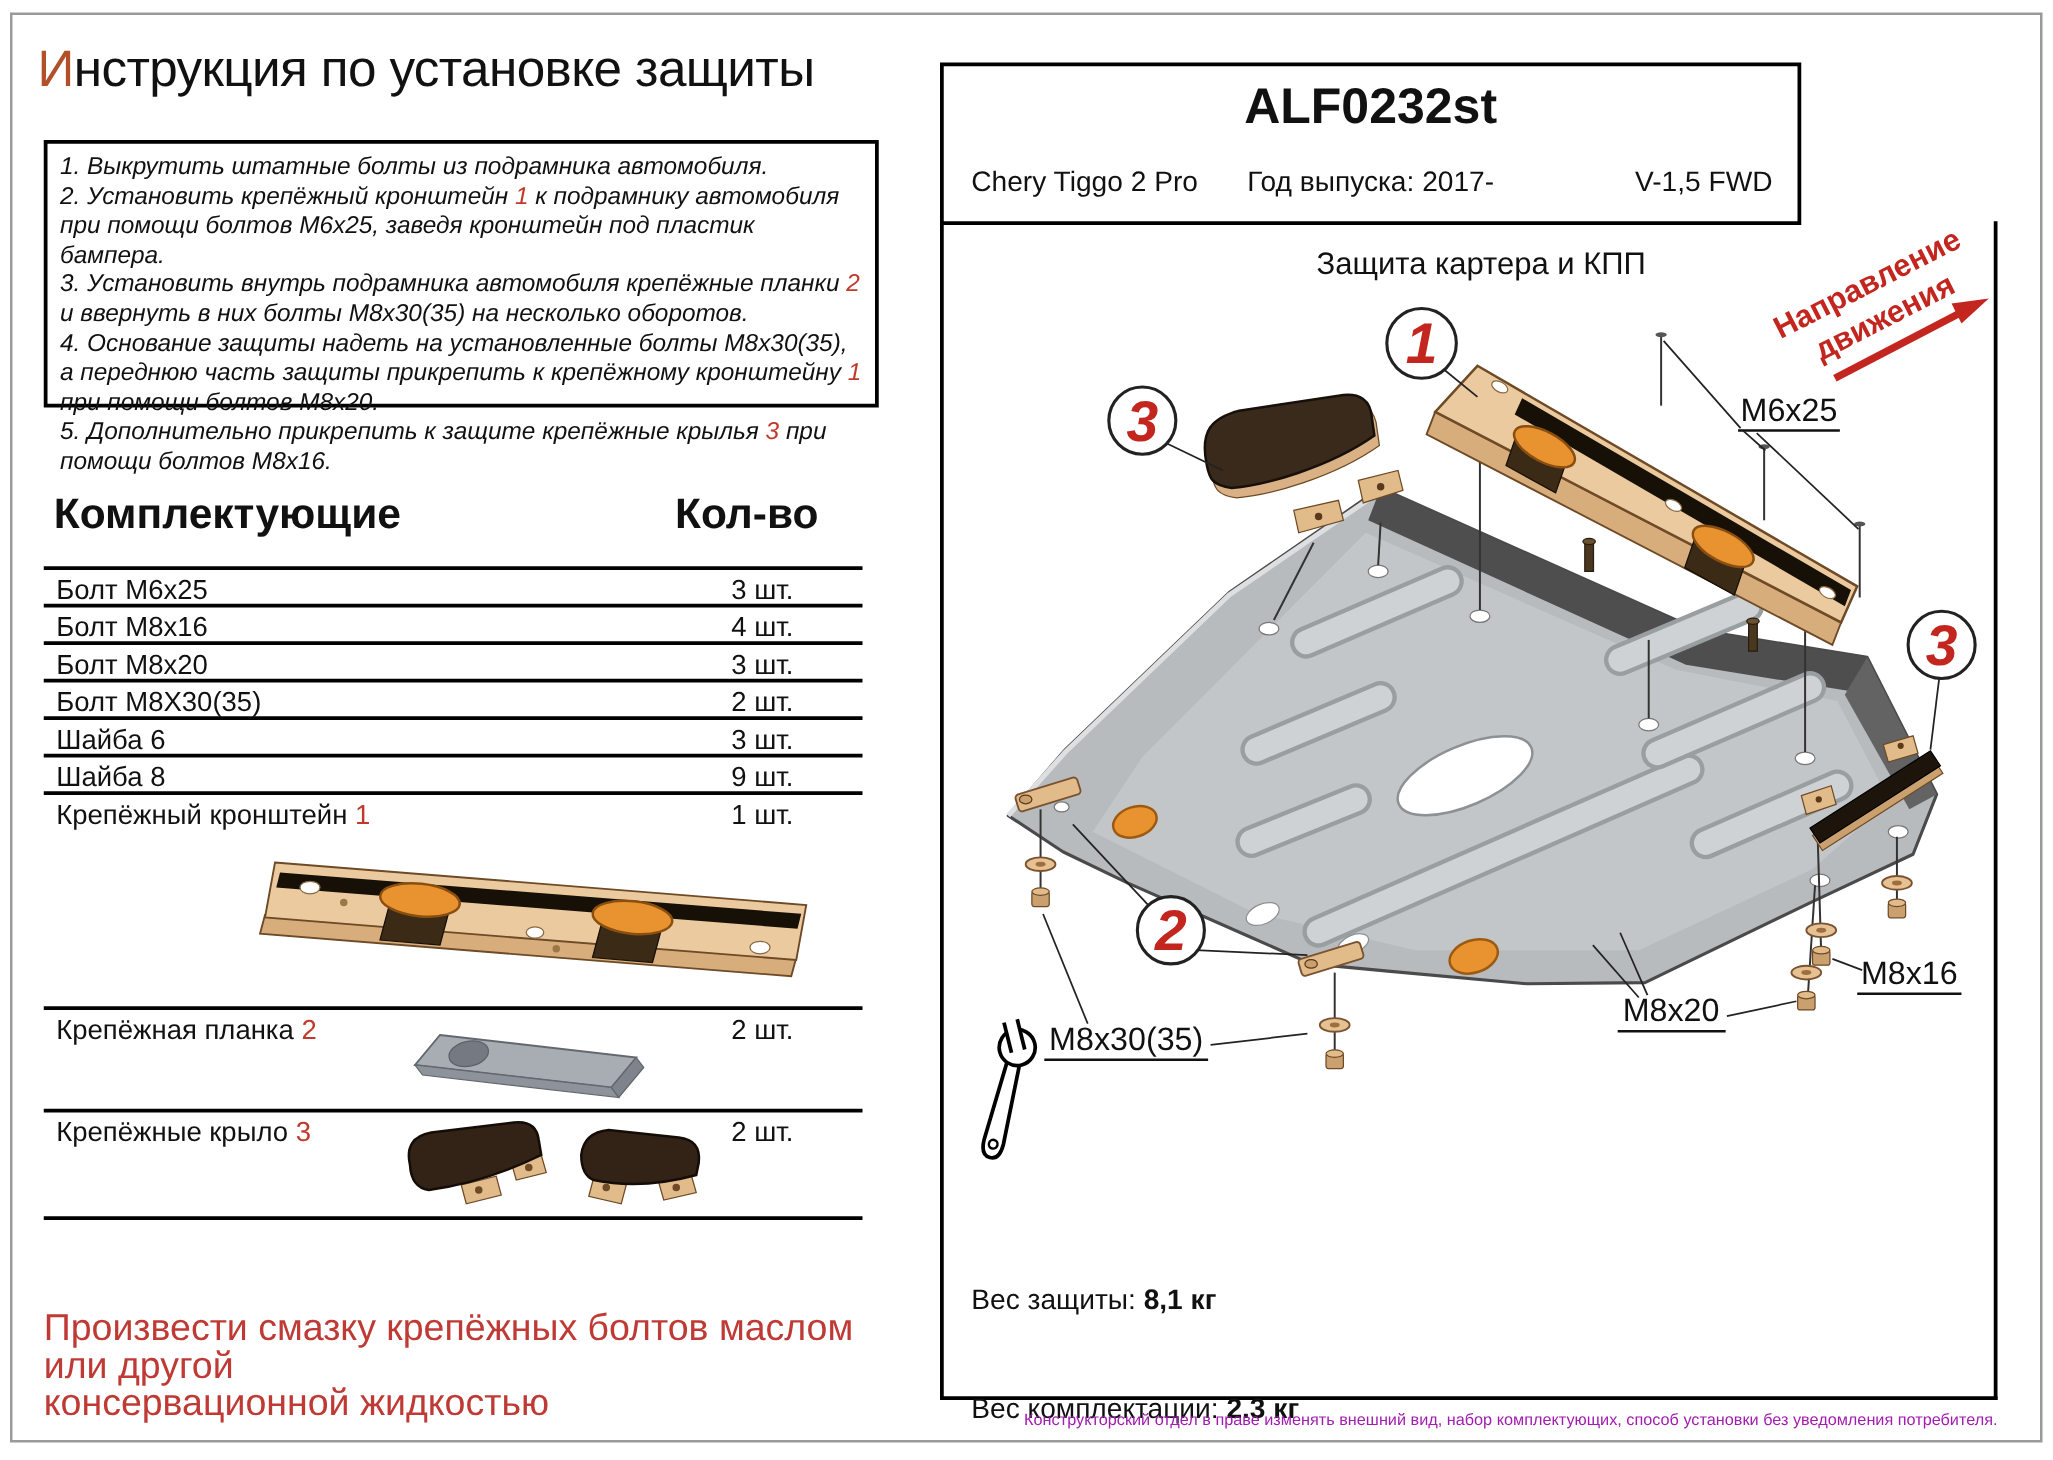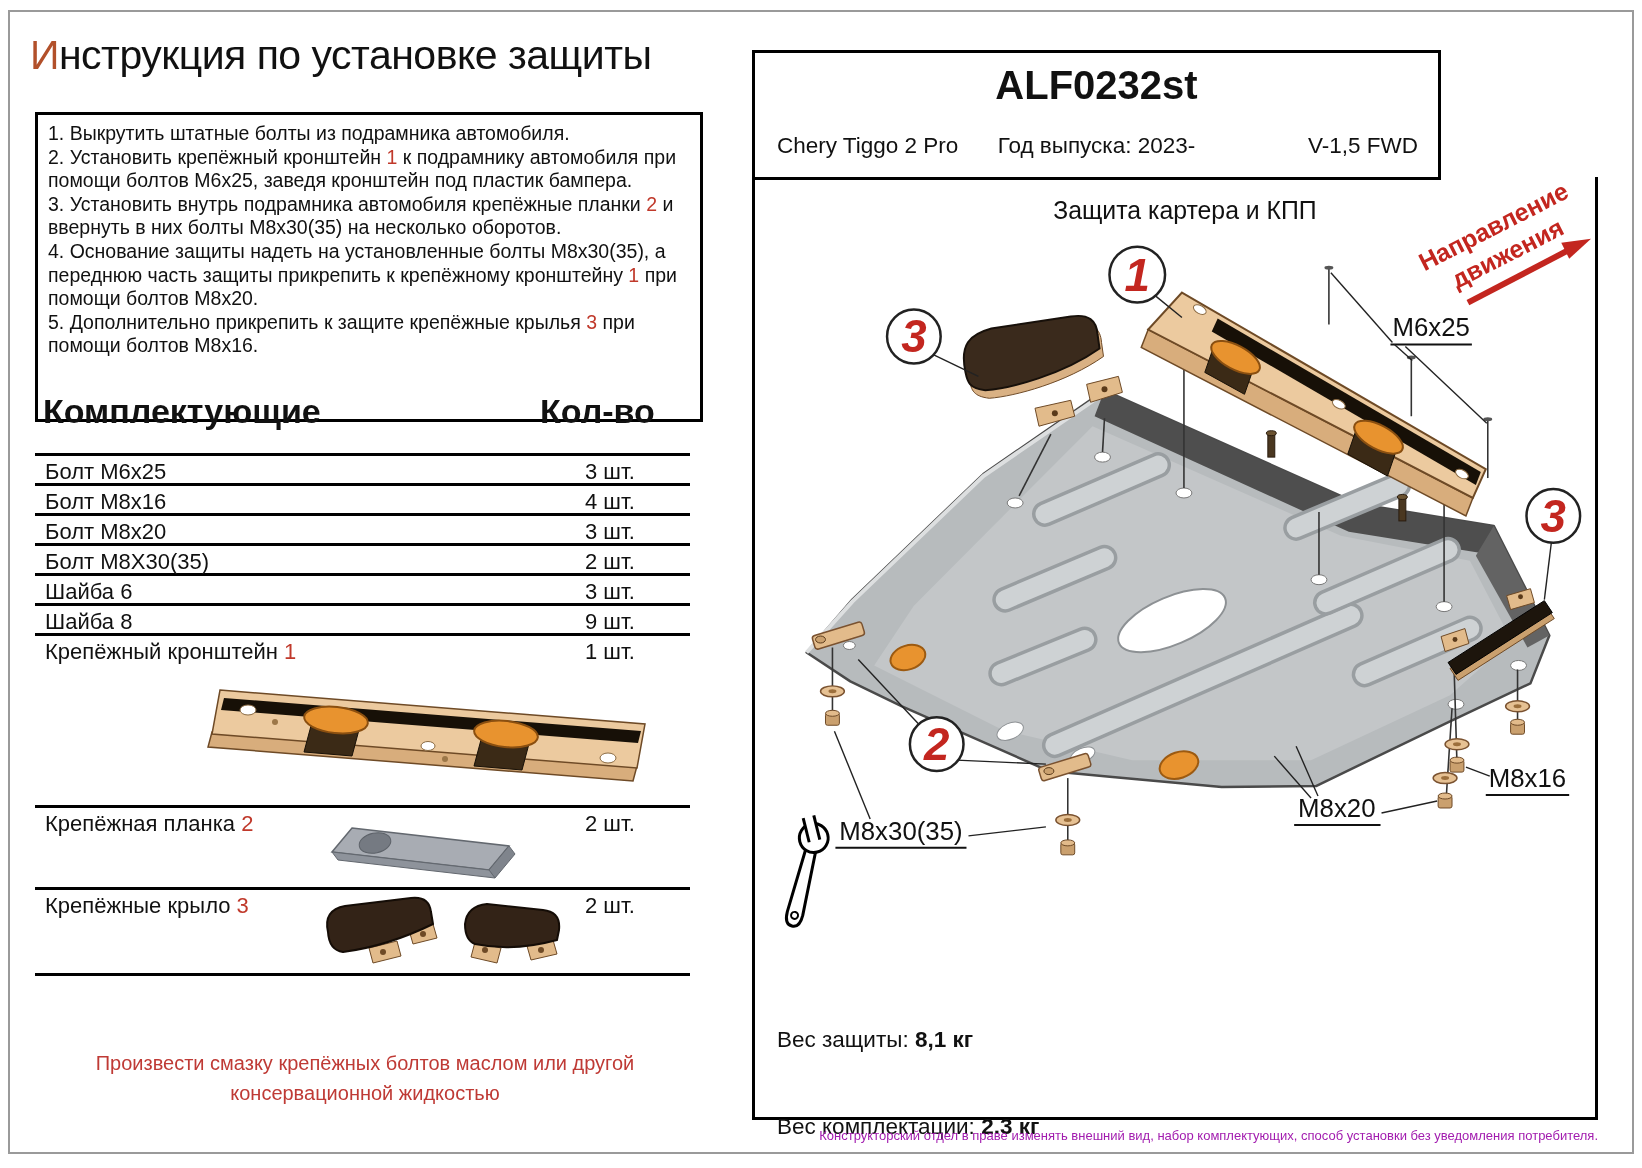--- a/index.html
+++ b/index.html
@@ -7,36 +7,36 @@
     width:1642px;height:1168px;position:relative;background:#fff;
     font-family:"Liberation Sans","DejaVu Sans",sans-serif;color:#111;
     overflow:hidden;
   }
   .page-border{position:absolute;left:8px;top:10px;right:8px;bottom:14px;border:2px solid #9a9a9a;}
 
   
   .doc-title{position:absolute;left:30px;top:32px;font-size:41px;letter-spacing:-0.5px;white-space:nowrap;}
   .doc-title .t-initial{color:#b2502a;}
   .instr-box{
-    position:absolute;left:35px;top:112px;width:668px;height:310px;box-sizing:border-box;
-    border:3px solid #000;padding:7px 10px;font-size:19.5px;line-height:23.6px;
+    position:absolute;left:35px;top:112px;width:668px;height:214px;box-sizing:border-box;
+    border:3px solid #000;padding:7px 10px;font-size:19.5px;line-height:23.6px;font-style:italic;
   }
   .rednum{color:#c0392b;}
   .comp-header{position:absolute;left:35px;top:392px;width:655px;height:46px;}
   .comp-header .ch-name{position:absolute;left:8px;top:0;font-size:34px;font-weight:bold;}
   .comp-header .ch-qty{position:absolute;left:505px;top:0;font-size:34px;font-weight:bold;}
   .comp-table{position:absolute;left:35px;top:453px;width:655px;box-sizing:border-box;border-top:3px solid #000;}
   .trow{position:relative;border-bottom:3px solid #000;box-sizing:border-box;}
   .trow.simple{height:30px;}
   .tname{position:absolute;left:10px;top:3px;font-size:22px;white-space:nowrap;}
   .tqty{position:absolute;left:530px;top:3px;font-size:22px;white-space:nowrap;margin-left:20px;}
   .row-img{position:absolute;}
   .note-text{
-    position:absolute;left:35px;top:1048px;width:660px;text-align:center;
-    color:#bf3a35;font-size:20px;line-height:30px;
+    position:absolute;left:35px;top:1048px;width:660px;text-align:left;
+    color:#bf3a35;font-size:30px;line-height:30px;
   }
 
   
   .hdr-box{position:absolute;left:752px;top:50px;width:689px;height:130px;box-sizing:border-box;border:3px solid #000;}
   .part-code{position:absolute;left:0;right:0;top:10px;text-align:center;font-size:40px;font-weight:bold;}
   .model-row{position:absolute;left:0;right:0;top:80px;height:30px;font-size:22.5px;}
   .mr-model{position:absolute;left:22px;top:0;}
   .mr-year{position:absolute;left:0;right:0;top:0;text-align:center;}
   .mr-engine{position:absolute;right:20px;top:0;}
   .diagram-box{position:absolute;left:752px;top:177px;width:846px;height:943px;box-sizing:border-box;border:3px solid #000;border-top:none;}
@@ -155,21 +155,21 @@
 
 <div class="note-text">
   <div>Произвести смазку крепёжных болтов маслом или другой</div>
   <div>консервационной жидкостью</div>
 </div>
 
 <div class="hdr-box">
   <div class="part-code">ALF0232st</div>
   <div class="model-row">
     <span class="mr-model">Chery Tiggo 2 Pro</span>
-    <span class="mr-year">Год выпуска: 2023-</span>
+    <span class="mr-year">Год выпуска: 2017-</span>
     <span class="mr-engine">V-1,5 FWD</span>
   </div>
 </div>
 
 <div class="diagram-box">
   <svg viewBox="0 0 846 943" preserveAspectRatio="none">
 
     <text class="svg-subtitle" x="433" y="42" text-anchor="middle">Защита картера и КПП</text>
 
     <g>

